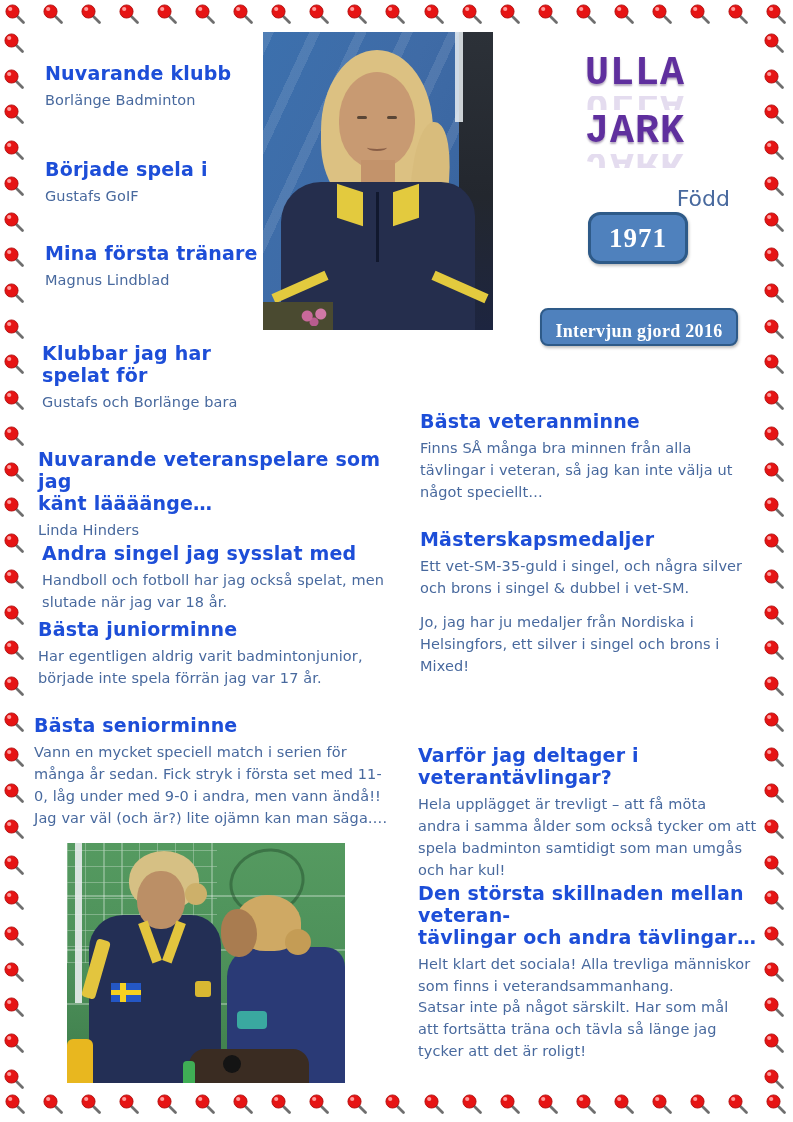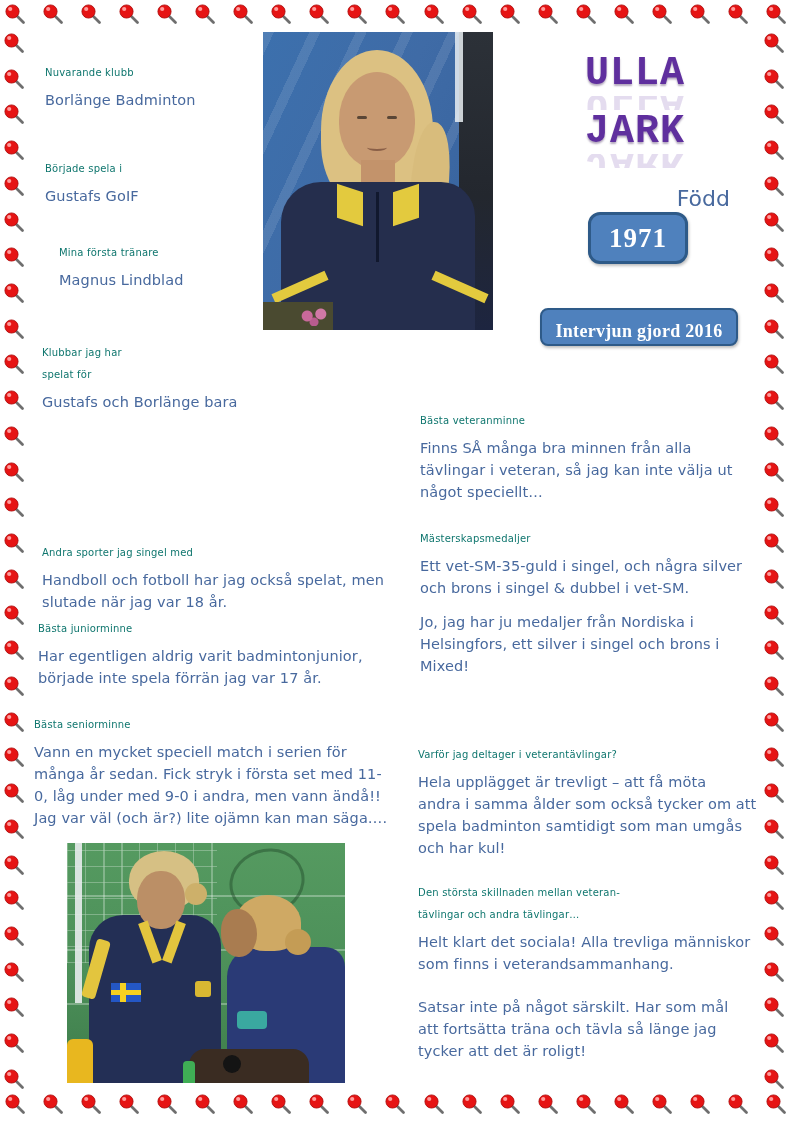--- a/index.html
+++ b/index.html
@@ -14,22 +14,22 @@
   .pins{position:absolute;display:flex;justify-content:space-between;pointer-events:none;}
   .pins-top{top:3px;left:4px;right:6px;height:26px;flex-direction:row;}
   .pins-bottom{bottom:3px;left:4px;right:6px;height:26px;flex-direction:row;}
   .pins-left{left:3px;top:32px;bottom:32px;width:26px;flex-direction:column;}
   .pins-right{right:4px;top:32px;bottom:32px;width:26px;flex-direction:column;}
   .pin{width:22px;height:22px;flex:0 0 auto;}
   
   .block{position:absolute;}
   .block h3{
     margin:0 0 5px 0;
-    font-size:10px;font-weight:400;
-    color:#0f766e;
+    font-size:19px;font-weight:700;
+    color:#1d4ed8;
     line-height:22px;
     white-space:pre-line;
     letter-spacing:.2px;
   }
   .block p{
     margin:0 0 12px 0;
     font-size:14.5px;
     color:#48699e;
     line-height:22px;
     white-space:pre-line;
@@ -707,31 +707,36 @@
   </div>
 
   <div class="block" style="left:45px;top:62px;width:250px">
     <h3>Nuvarande klubb</h3>
     <p>Borlänge Badminton</p>
   </div>
   <div class="block" style="left:45px;top:158px;width:250px">
     <h3>Började spela i</h3>
     <p>Gustafs GoIF</p>
   </div>
-  <div class="block" style="left:59px;top:242px;width:260px">
+  <div class="block" style="left:45px;top:242px;width:260px">
     <h3>Mina första tränare</h3>
     <p>Magnus Lindblad</p>
   </div>
   <div class="block" style="left:42px;top:342px;width:300px">
     <h3>Klubbar jag har
 spelat för</h3>
     <p>Gustafs och Borlänge bara</p>
   </div>
+  <div class="block" style="left:38px;top:448px;width:360px">
+    <h3>Nuvarande veteranspelare som jag
+känt läääänge…</h3>
+    <p>Linda Hinders</p>
+  </div>
   <div class="block" style="left:42px;top:542px;width:370px">
-    <h3>Andra sporter jag singel med</h3>
+    <h3>Andra singel jag sysslat med</h3>
     <p>Handboll och fotboll har jag också spelat, men
 slutade när jag var 18 år.</p>
   </div>
   <div class="block" style="left:38px;top:618px;width:370px">
     <h3>Bästa juniorminne</h3>
     <p>Har egentligen aldrig varit badmintonjunior,
 började inte spela förrän jag var 17 år.</p>
   </div>
   <div class="block" style="left:34px;top:714px;width:375px">
     <h3>Bästa seniorminne</h3>

